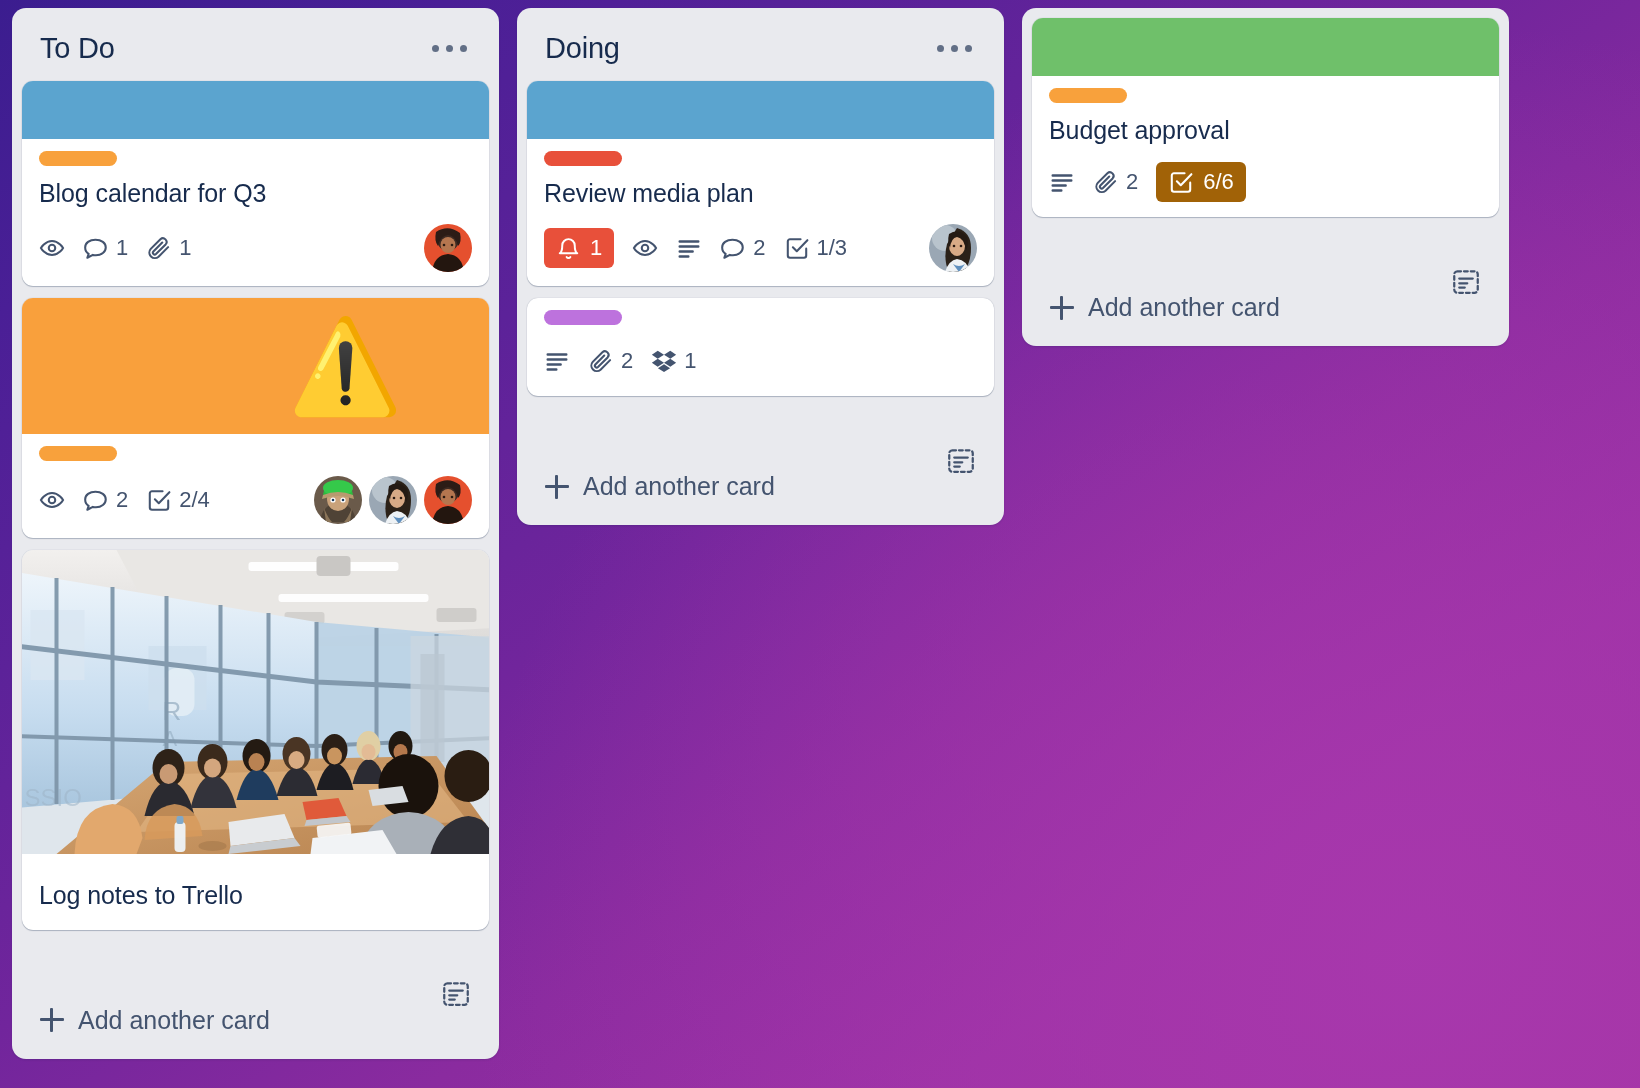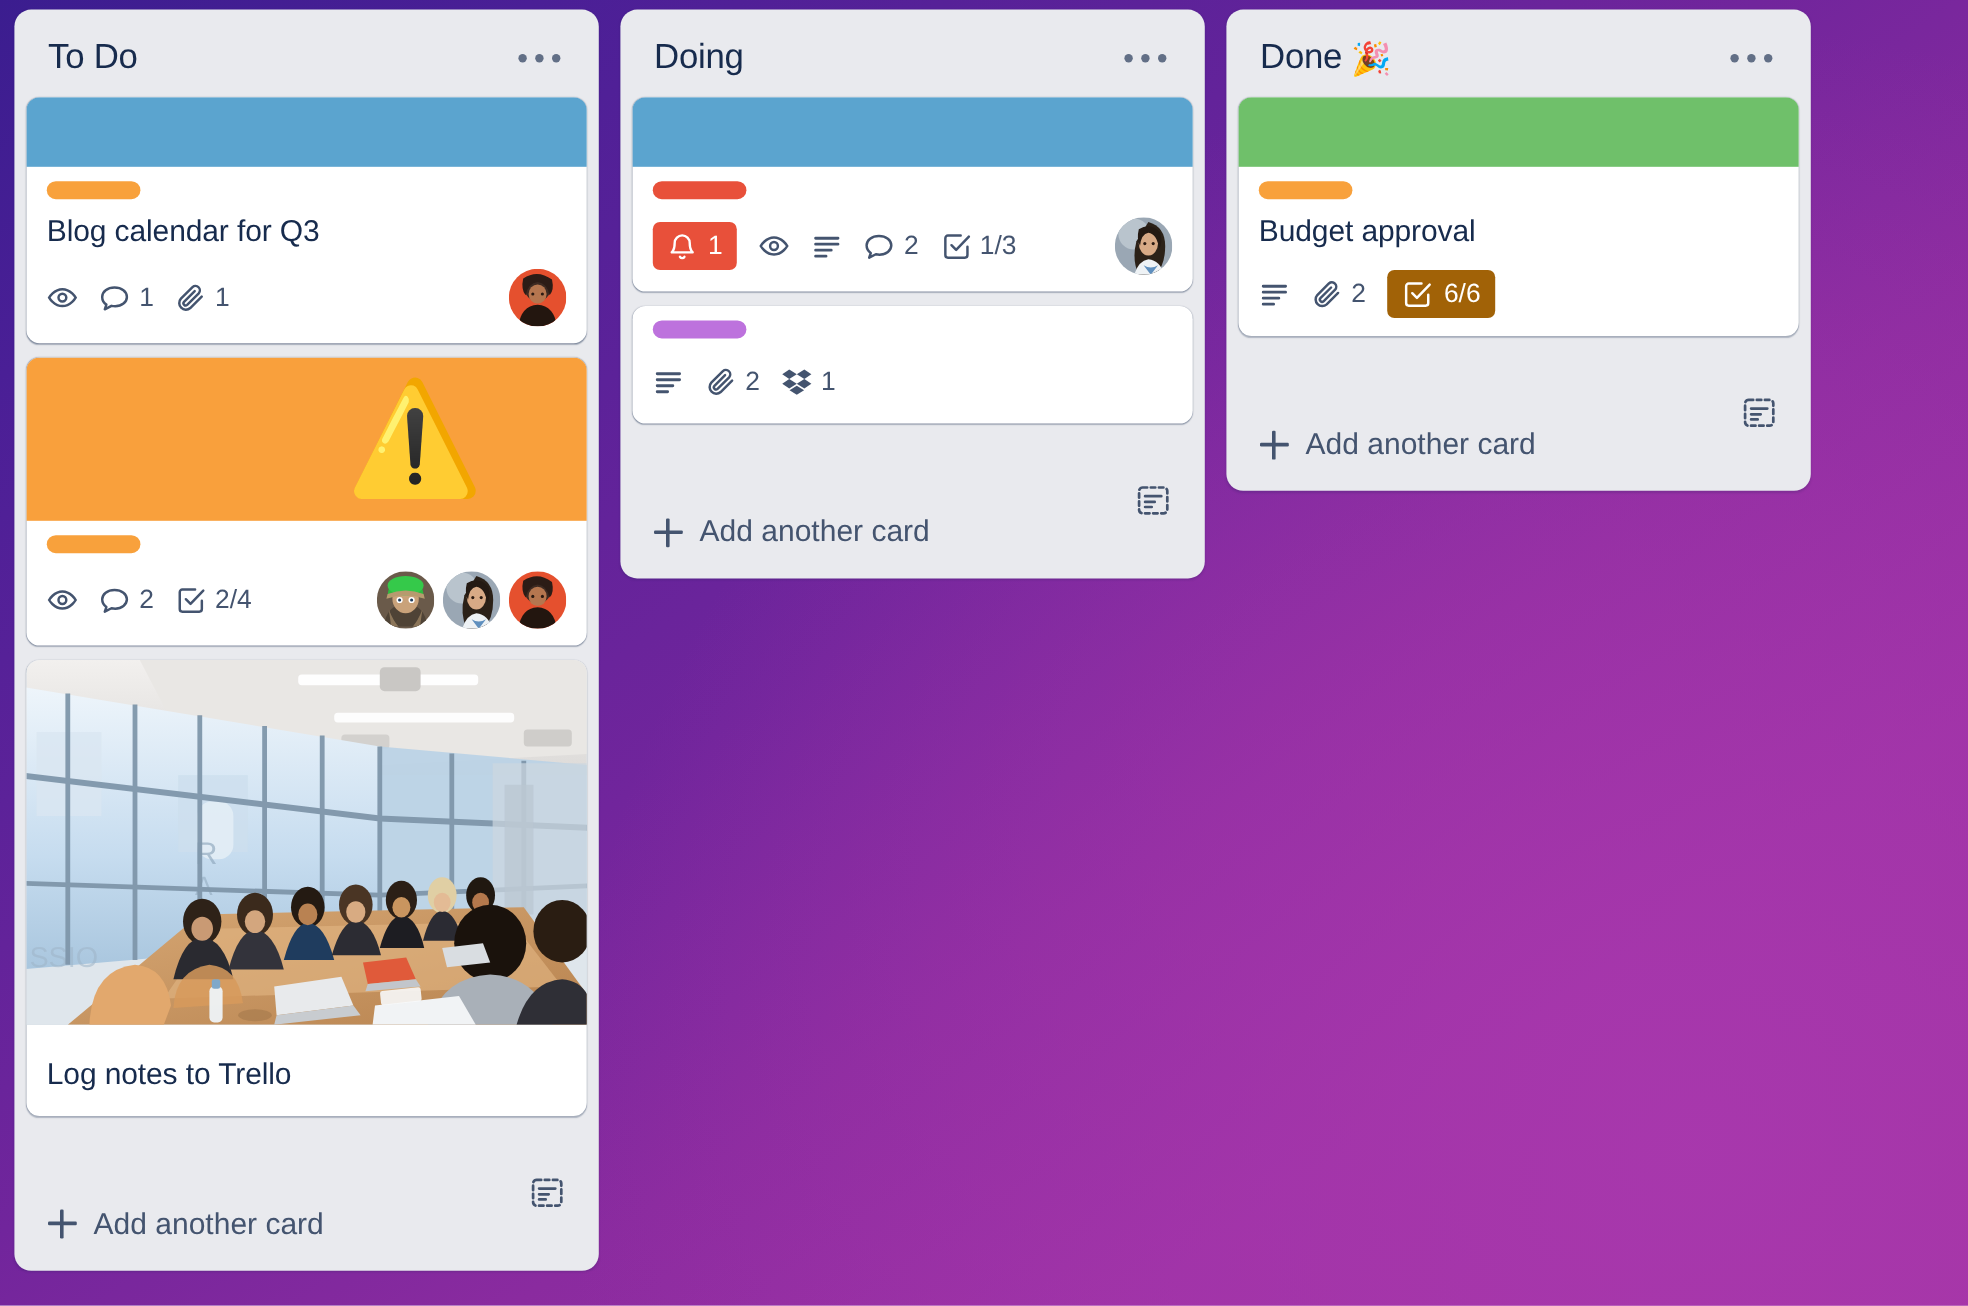--- a/index.html
+++ b/index.html
@@ -488,20 +488,21 @@
     </header>
 
     <div class="cards">
 
       <article class="card">
         <div class="card-cover blue"></div>
         <div class="card-body">
           <div class="labels">
             <span class="label red"></span>
           </div>
+          <div class="card-title">Review media plan</div>
           <div class="badges">
             <span class="badge pill">
               <svg width="25" height="25" viewBox="0 0 24 24" fill="none" stroke="#ffffff" stroke-width="1.9" stroke-linecap="round" stroke-linejoin="round">
                 <path d="M18 9a6 6 0 1 0-12 0c0 6-2.4 7.6-2.4 7.6h16.8S18 15 18 9Z"></path>
                 <path d="M10.2 20.2a2.1 2.1 0 0 0 3.6 0"></path>
               </svg>
               <span>1</span>
             </span>
             <span class="badge">
               <svg width="26" height="26" viewBox="0 0 24 24" fill="none" stroke="#44546f" stroke-width="1.9">
@@ -588,31 +589,20 @@
       <span class="tmpl-icon">
         <svg width="30" height="30" viewBox="0 0 24 24" fill="none" stroke="#44546f" stroke-width="1.8" stroke-linecap="round">
           <rect x="2.6" y="3.4" width="18.8" height="17.2" rx="2.4" stroke-dasharray="3 2.4"></rect>
           <path d="M6.6 9.2h10.8M6.6 13h6.4M6.6 16.4h4.4"></path>
         </svg>
       </span>
     </footer>
   </section>
 
   <section class="list">
-    <header class="list-header">
-      <h2 class="list-title">
-        <span>Done</span>
-        <span class="list-title-emoji">🎉</span>
-      </h2>
-      <div class="list-menu">
-        <i></i>
-        <i></i>
-        <i></i>
-      </div>
-    </header>
 
     <div class="cards">
 
       <article class="card">
         <div class="card-cover green"></div>
         <div class="card-body">
           <div class="labels">
             <span class="label orange"></span>
           </div>
           <div class="card-title">Budget approval</div>

